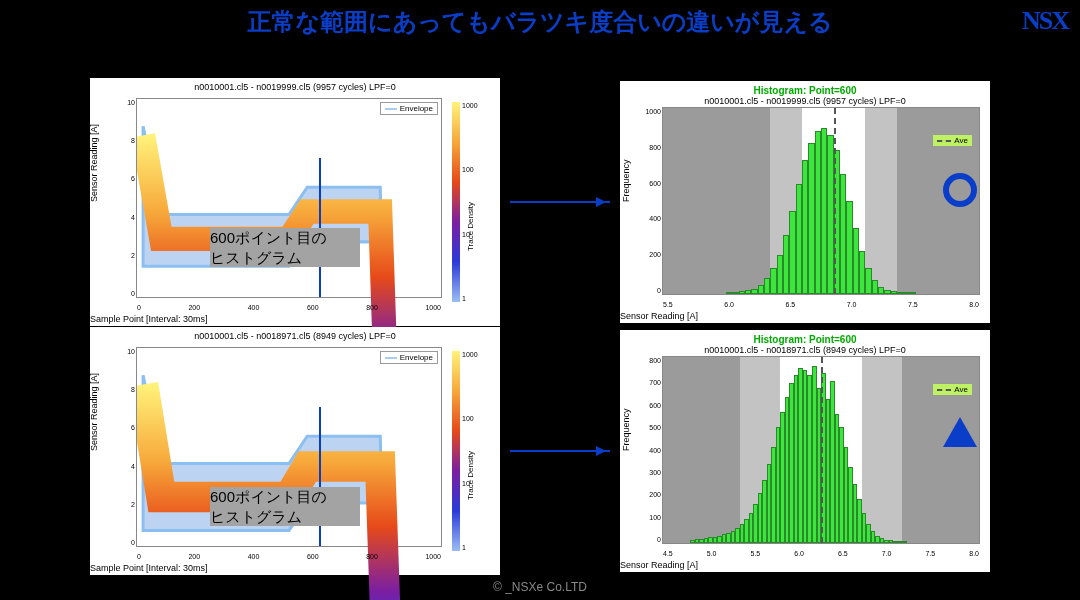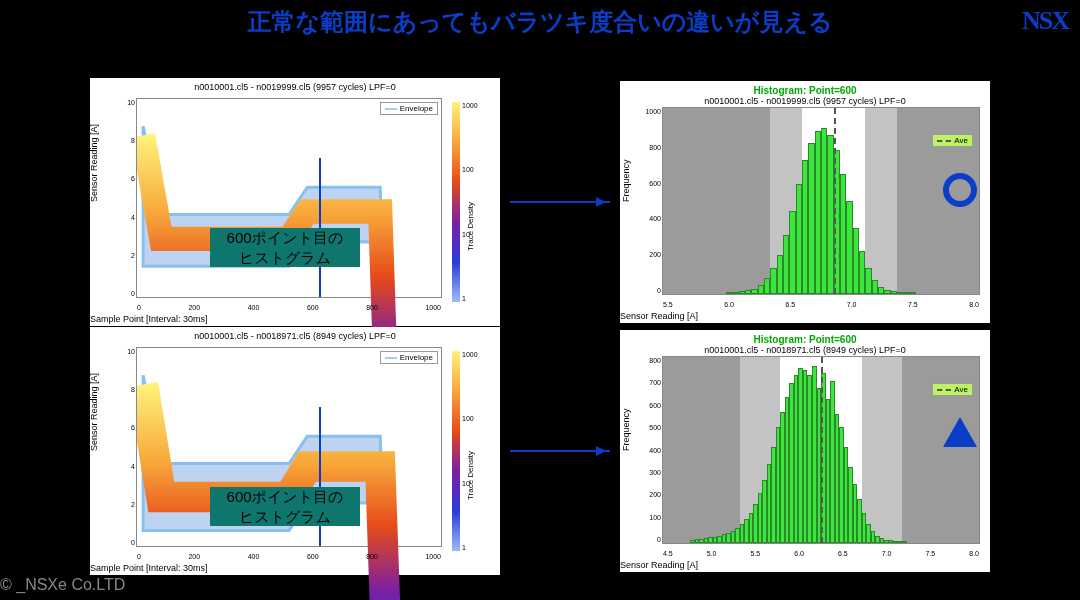--- a/index.html
+++ b/index.html
@@ -126,24 +126,24 @@
     font-size: 8px;
     padding: 1px 4px;
     display: flex;
     align-items: center;
     gap: 3px;
   }
   .legend-swatch { width: 12px; height: 2px; background: #aaccee; }
 
   .annotation {
     position: absolute;
-    background: #0f766e;
+    background: #a3a3a3;
     border: none;
     font-size: 15px;
-    text-align: center;
+    text-align: left;
     line-height: 1.3;
     pointer-events: none;
   }
 
   .arrow {
     position: absolute;
     height: 2px;
     background: #0a3ec9;
   }
   .arrow::after {
@@ -236,22 +236,22 @@
     width: 14px; height: 0;
     border-top: 2px dashed #555;
     vertical-align: middle;
     margin-right: 2px;
   }
 
   .copyright {
     position: absolute;
     bottom: 6px;
     left: 0; right: 0;
-    text-align: left;
-    font-size: 16px;
+    text-align: center;
+    font-size: 12px;
     color: #888;
   }
 </style>
 </head>
 <body>
 
 <div class="top-titles">
   <div class="maintitle">正常な範囲にあってもバラツキ度合いの違いが見える</div>
 </div>
 <div class="logo">NSX</div>

